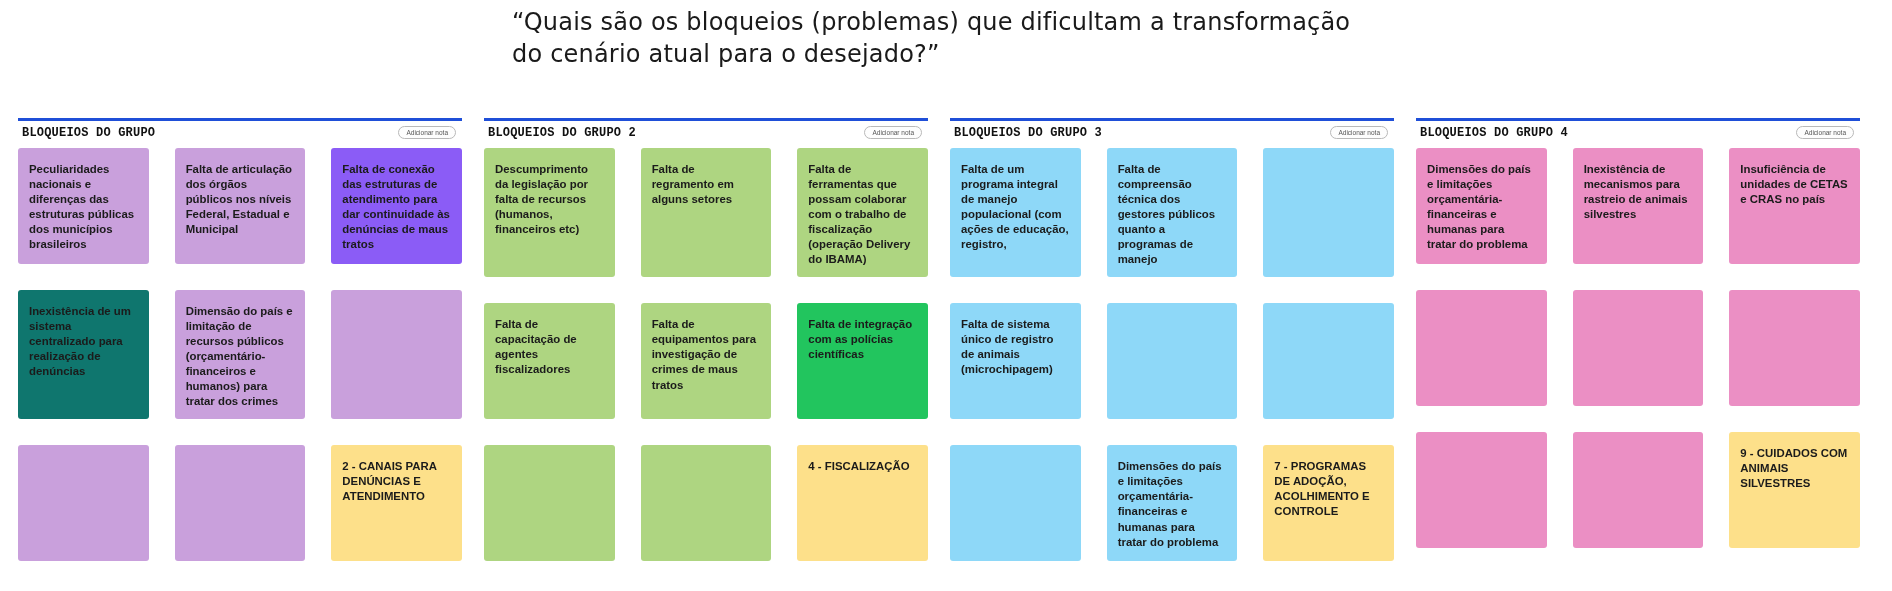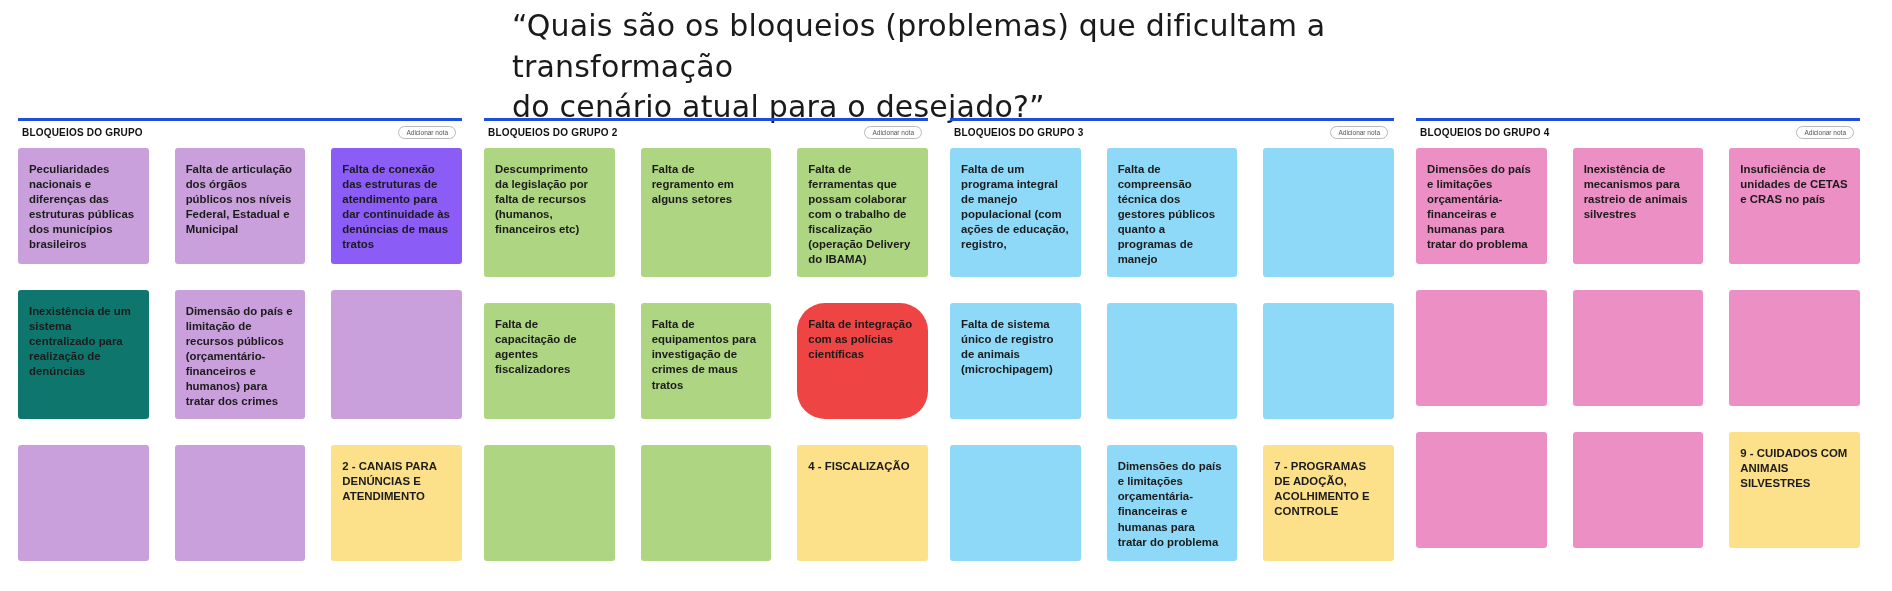--- a/index.html
+++ b/index.html
@@ -17,21 +17,21 @@
     position: relative;
     width: 1892px;
     height: 591px;
   }
   .headline {
     position: absolute;
     left: 512px;
     top: 6px;
     width: 1000px;
     font-family: "DejaVu Sans", sans-serif;
-    font-size: 30px;
+    font-size: 24px;
     line-height: 1.35;
     color: #1a1a1a;
     letter-spacing: 0.2px;
   }
   .headline .l2 {
     display: block;
   }
   .columns {
     position: absolute;
     left: 0;
@@ -50,24 +50,25 @@
     position: relative;
     border-top: 3px solid #1f4fd8;
     height: 26px;
     display: flex;
     align-items: center;
     justify-content: space-between;
     padding: 0 6px 0 4px;
     box-sizing: border-box;
   }
   .col-title {
-    font-size: 10px;
+    font-size: 12px;
     font-weight: bold;
     color: #111111;
     letter-spacing: 0.2px;
+    font-family: Liberation Mono, monospace;
   }
   .add-note {
     border: 1px solid #b9b9b9;
     border-radius: 9px;
     background: #fdfdfd;
     font-size: 6.5px;
     color: #555555;
     padding: 2px 7px;
     white-space: nowrap;
   }
@@ -156,21 +157,21 @@
           </div>
           <div class="note" style="background: rgb(174, 213, 129);">
             <span class="note-text">Falta de ferramentas que possam colaborar com o trabalho de fiscalização (operação Delivery do IBAMA)</span>
           </div>
           <div class="note" style="background: rgb(174, 213, 129);">
             <span class="note-text">Falta de capacitação de agentes fiscalizadores</span>
           </div>
           <div class="note" style="background: rgb(174, 213, 129);">
             <span class="note-text">Falta de equipamentos para investigação de crimes de maus tratos</span>
           </div>
-          <div class="note" style="background: #ef4444; border-radius: 28px;">
+          <div class="note" style="background: #22c55e;">
             <span class="note-text">Falta de integração com as polícias científicas</span>
           </div>
           <div class="note empty" style="background: rgb(174, 213, 129);">
             <span class="note-text"></span>
           </div>
           <div class="note empty" style="background: rgb(174, 213, 129);">
             <span class="note-text"></span>
           </div>
           <div class="note" style="background: rgb(253, 224, 138);">
             <span class="note-text">4 - FISCALIZAÇÃO</span>

